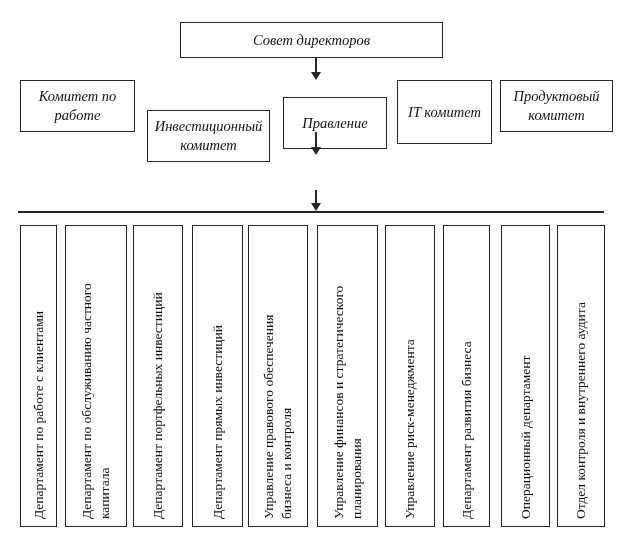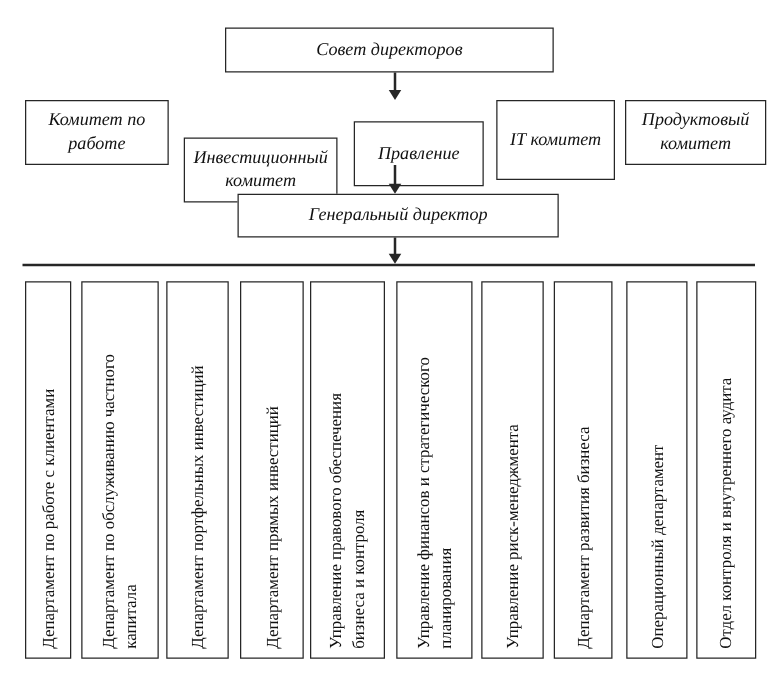--- a/index.html
+++ b/index.html
@@ -84,23 +84,20 @@
     <span class="label">IT комитет</span>
   </div>
   <div class="box" style="left:500px; top:80px; width:113px; height:52px;">
     <span class="label">Продуктовый
 комитет</span>
   </div>
 
   <div class="vline" style="left:315px; top:132px; height:16px;"></div>
   <div class="ahead" style="left:311px; top:147px;"></div>
 
-  <div class="box" style="left:190px; top:155px; width:257px; height:35px;">
-    <span class="label">Генеральный директор</span>
-  </div>
 
   <div class="vline" style="left:315px; top:190px; height:14px;"></div>
   <div class="ahead" style="left:311px; top:203px;"></div>
 
   <div class="hline" style="left:18px; top:211px; width:586px;"></div>
 
   <div class="vbox" style="left:20px;  top:225px; width:37px; height:302px;">
     <span class="vtext">Департамент по работе с клиентами</span>
   </div>
   <div class="vbox" style="left:65px;  top:225px; width:62px; height:302px;">

